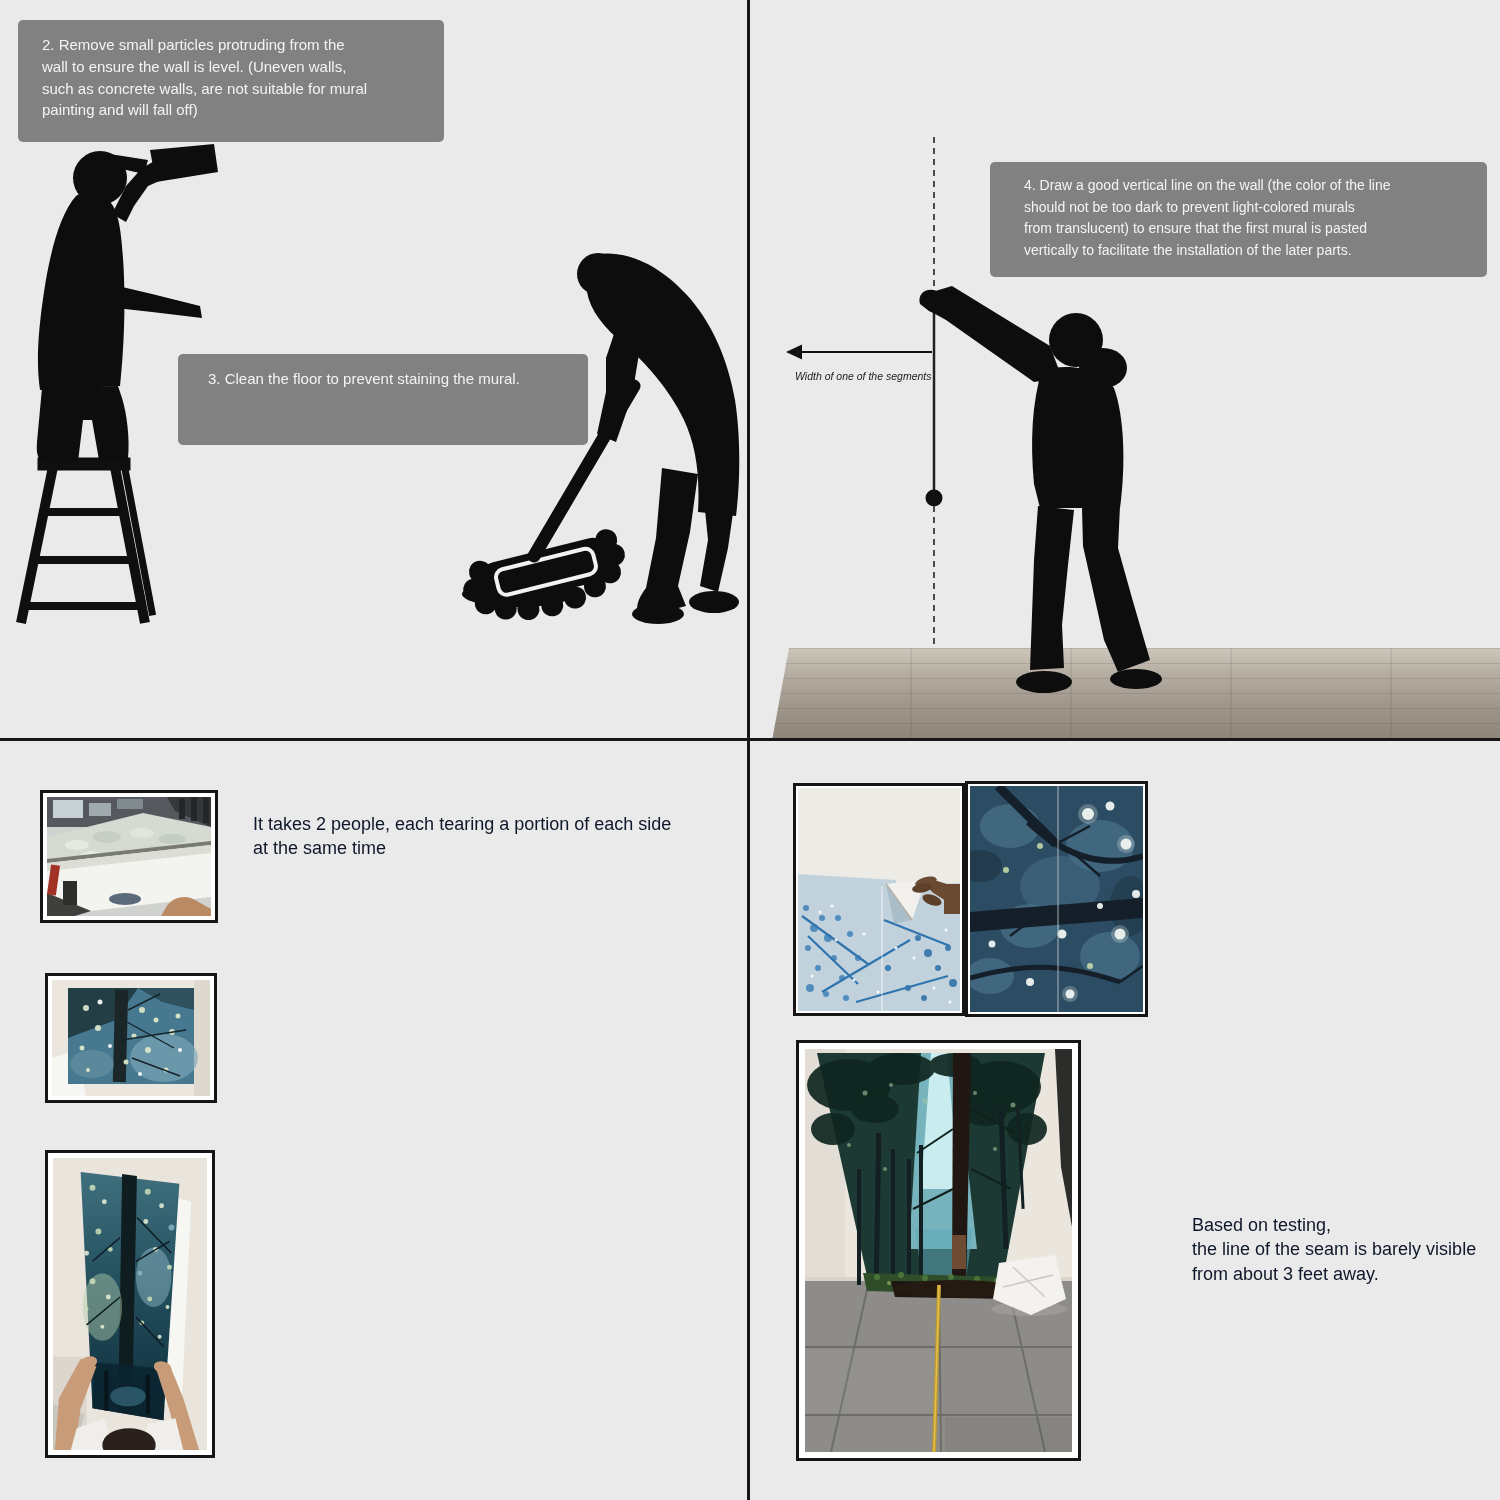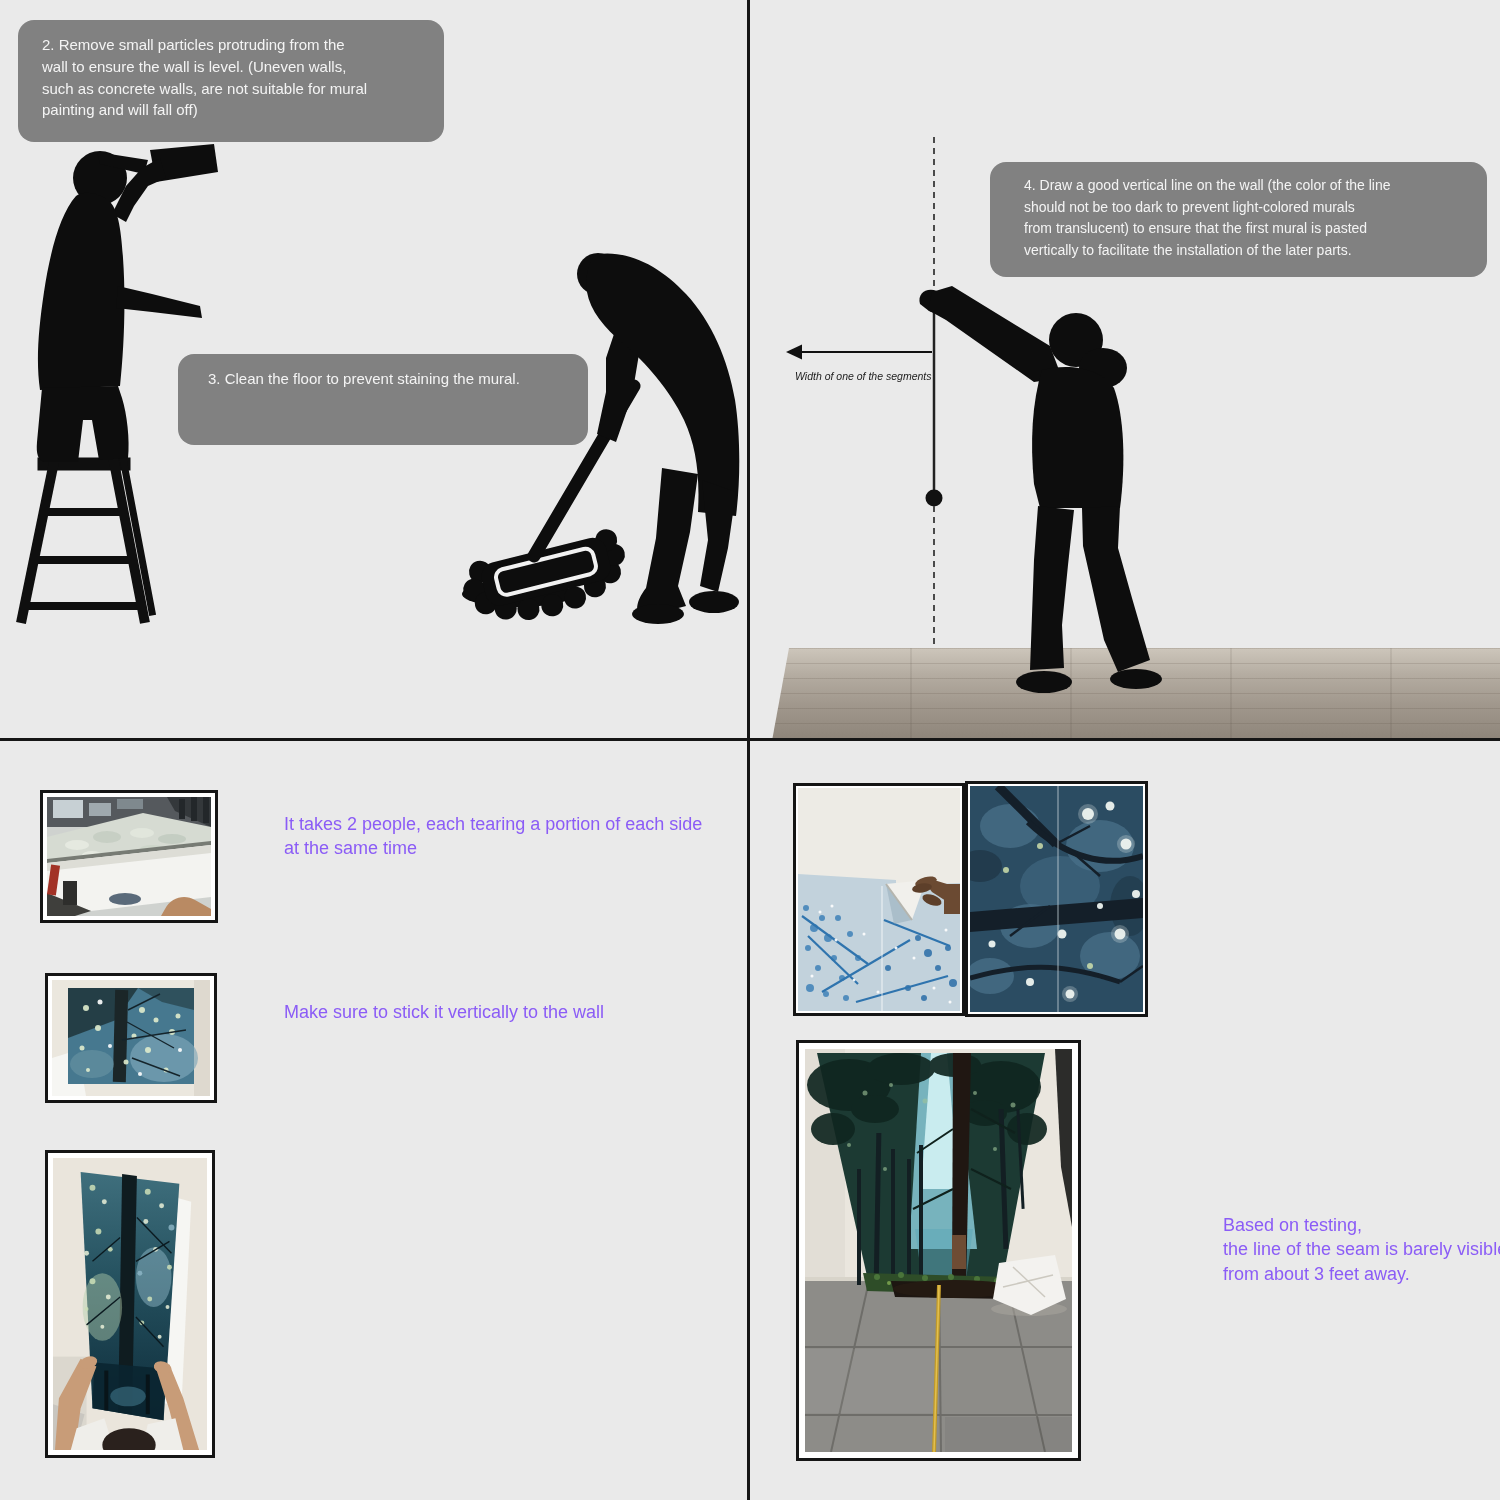--- a/index.html
+++ b/index.html
@@ -1,26 +1,26 @@
 <!DOCTYPE html>
 <html><head>
 <meta charset="utf-8">
 <style>
   html,body{margin:0;padding:0;background:#fff;}
   .canvas{position:relative;width:1500px;height:1500px;overflow:hidden;
           background:#eaeaea;font-family:"Liberation Sans",sans-serif;}
   .abs{position:absolute;}
   .divider-v{left:747px;top:0;width:3px;height:1500px;background:#161616;}
   .divider-h{left:0;top:738px;width:1500px;height:3px;background:#161616;}
-  .note{background:#818181;border-radius:16px;color:#f4f4f4;
+  .note{background:#818181;border-radius:5px;color:#f4f4f4;
         white-space:pre-line;box-sizing:border-box;}
   .note2{left:18px;top:20px;width:426px;height:122px;font-size:15px;line-height:1.45;padding:14px 16px 10px 24px;}
   .note3{left:178px;top:354px;width:410px;height:91px;font-size:15px;line-height:1.45;padding:14px 16px 10px 30px;}
   .note4{left:990px;top:162px;width:497px;height:115px;font-size:14px;line-height:1.55;padding:13px 16px 10px 34px;}
-  .tip{color:#8b5cf6;white-space:pre-line;font-size:18px;line-height:1.35;margin-left:31px;}
+  .tip{color:#0f172a;white-space:pre-line;font-size:18px;line-height:1.35;}
   .tip-bl1{left:253px;top:812px;width:492px;}
   .tip-bl2{left:253px;top:1000px;width:492px;}
   .tip-bl3{left:253px;top:1192px;width:492px;}
   .tip-br1{left:1180px;top:848px;width:320px;}
   .tip-br2{left:1192px;top:1213px;width:352px;}
   .width-label{left:795px;top:370px;width:150px;font-size:10.5px;color:#1c1c1c;font-style:italic;}
   .photo{box-sizing:border-box;border:3px solid #151515;background:#fff;}
   .photo svg{display:block;width:100%;height:100%;}
   .pA{left:40px;top:790px;width:178px;height:133px;padding:4px;}
   .pB{left:45px;top:973px;width:172px;height:130px;padding:4px;}
@@ -202,21 +202,20 @@
           <circle cx="128" cy="70" r="2"></circle>
       </g>
       <g stroke="#15242b" stroke-width="1.4">
         <line x1="75" y1="42" x2="122" y2="68"></line>
           <line x1="70" y1="60" x2="134" y2="50"></line>
         <line x1="80" y1="78" x2="128" y2="96"></line>
           <line x1="76" y1="30" x2="108" y2="14"></line>
       </g>
     </svg>
   </div>
-  <div class="abs tip tip-bl2">Make sure to stick it vertically to the wall</div>
 
   <div class="abs photo pC">
     <svg viewBox="0 0 156 294" preserveAspectRatio="none">
       <defs>
         <linearGradient id="g1" x1="0" y1="0" x2="0" y2="1">
           <stop offset="0" stop-color="#3f6f7d"></stop>
             <stop offset=".45" stop-color="#24505e"></stop>
             <stop offset="1" stop-color="#0e2c3a"></stop>
         </linearGradient>
       </defs>

